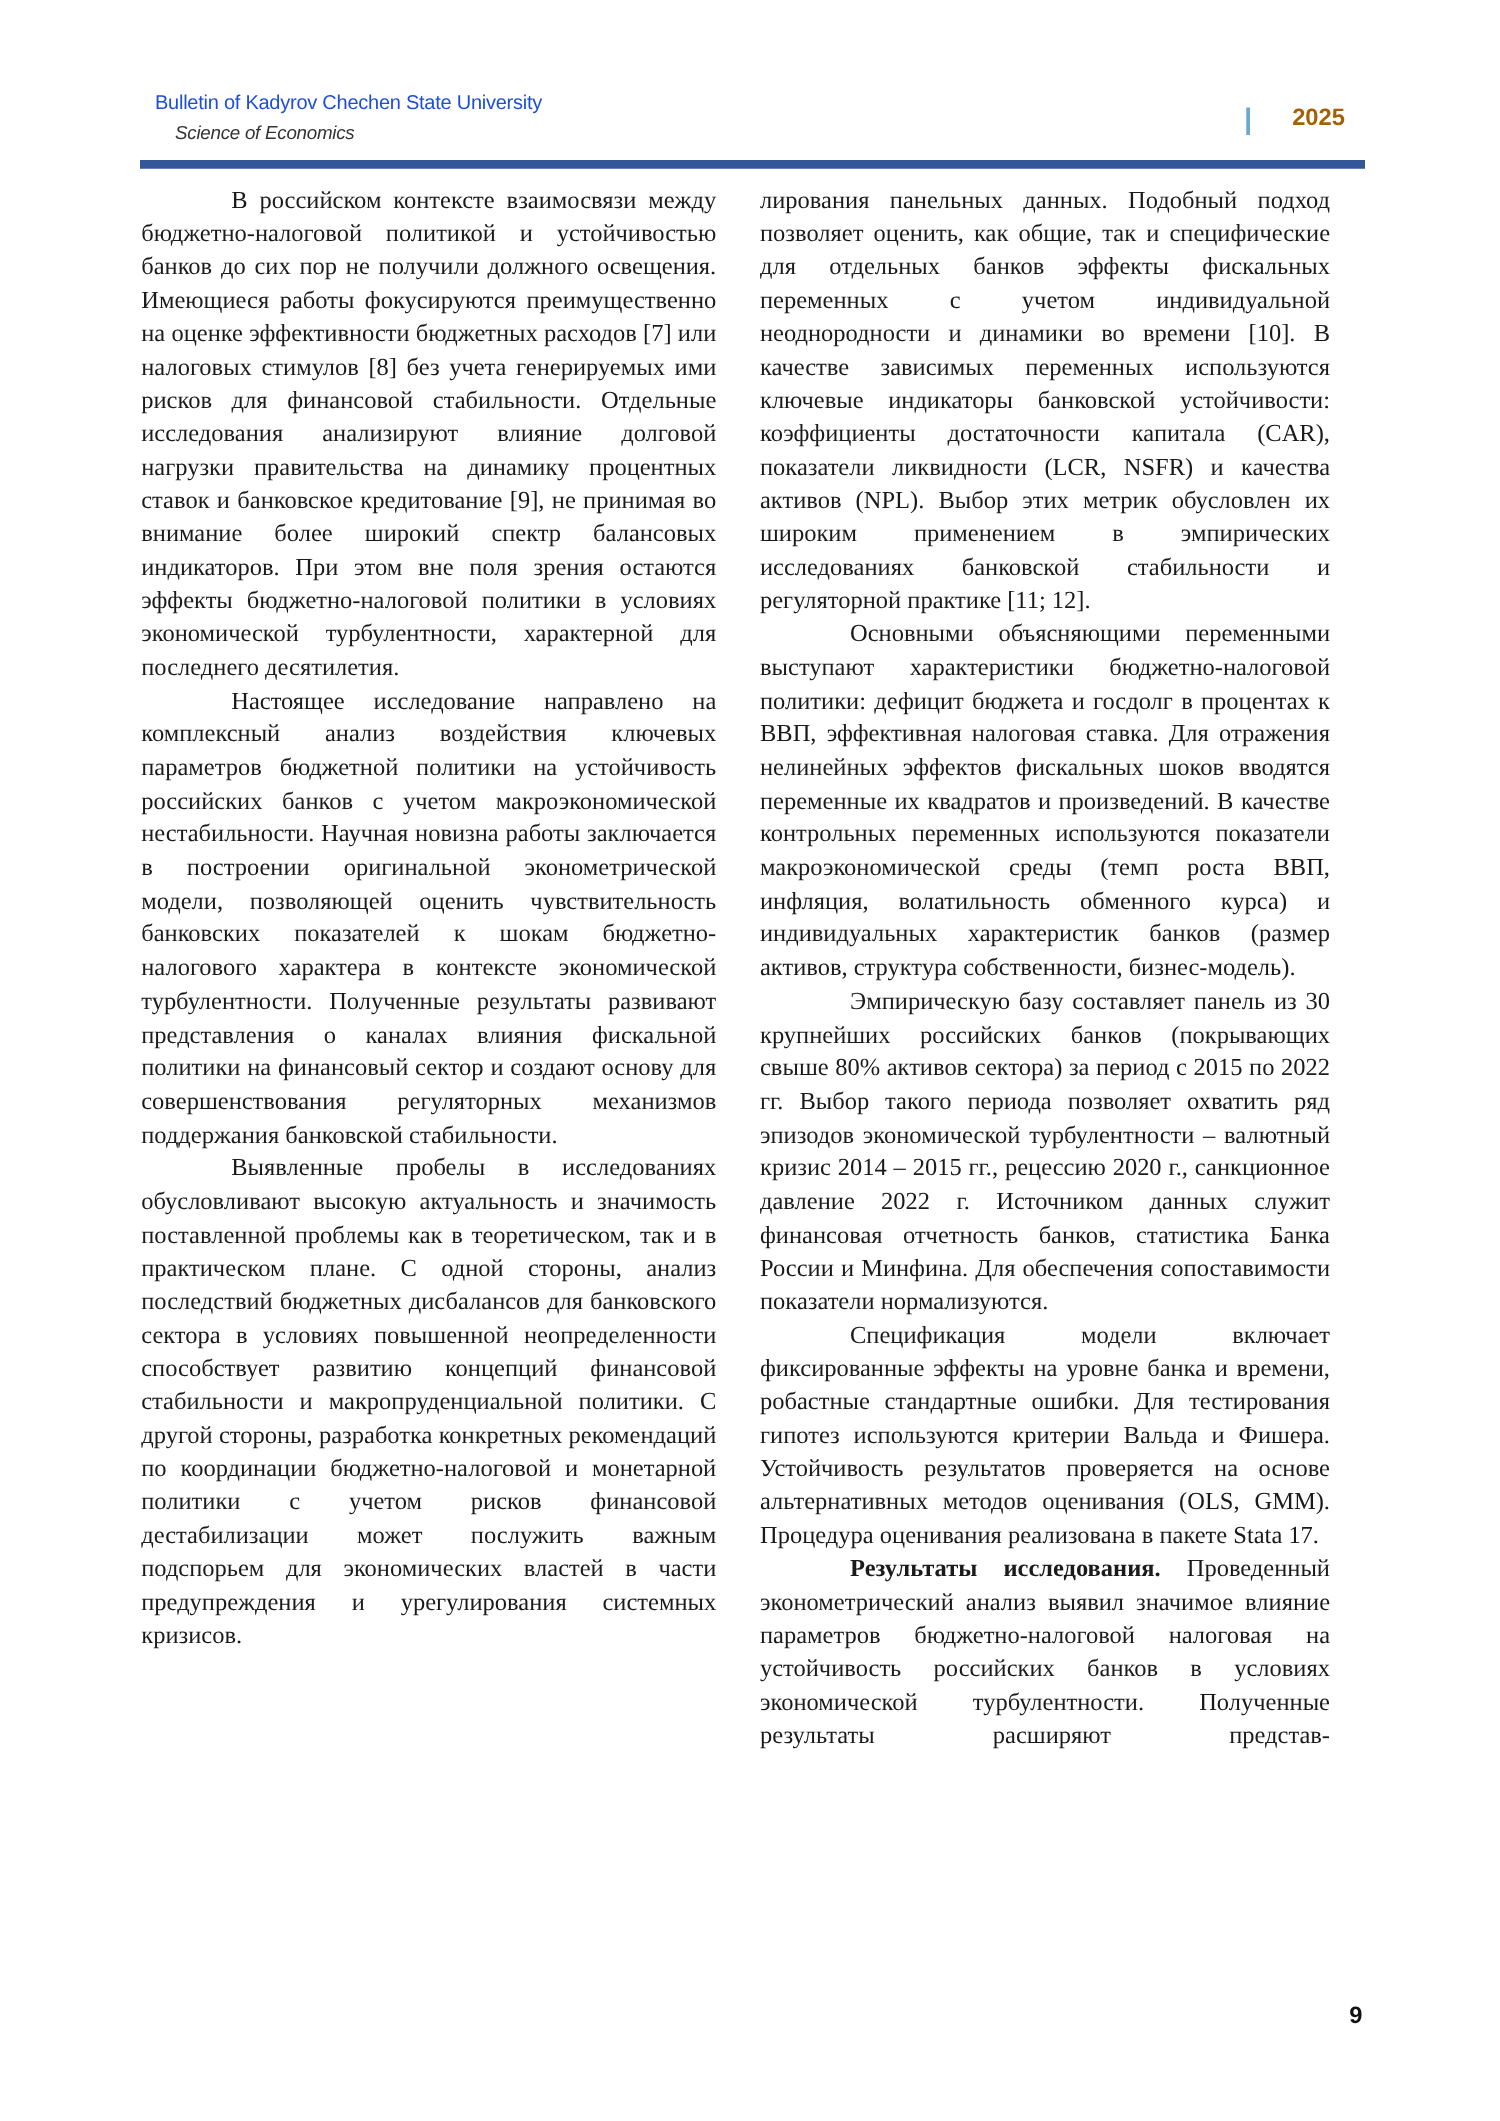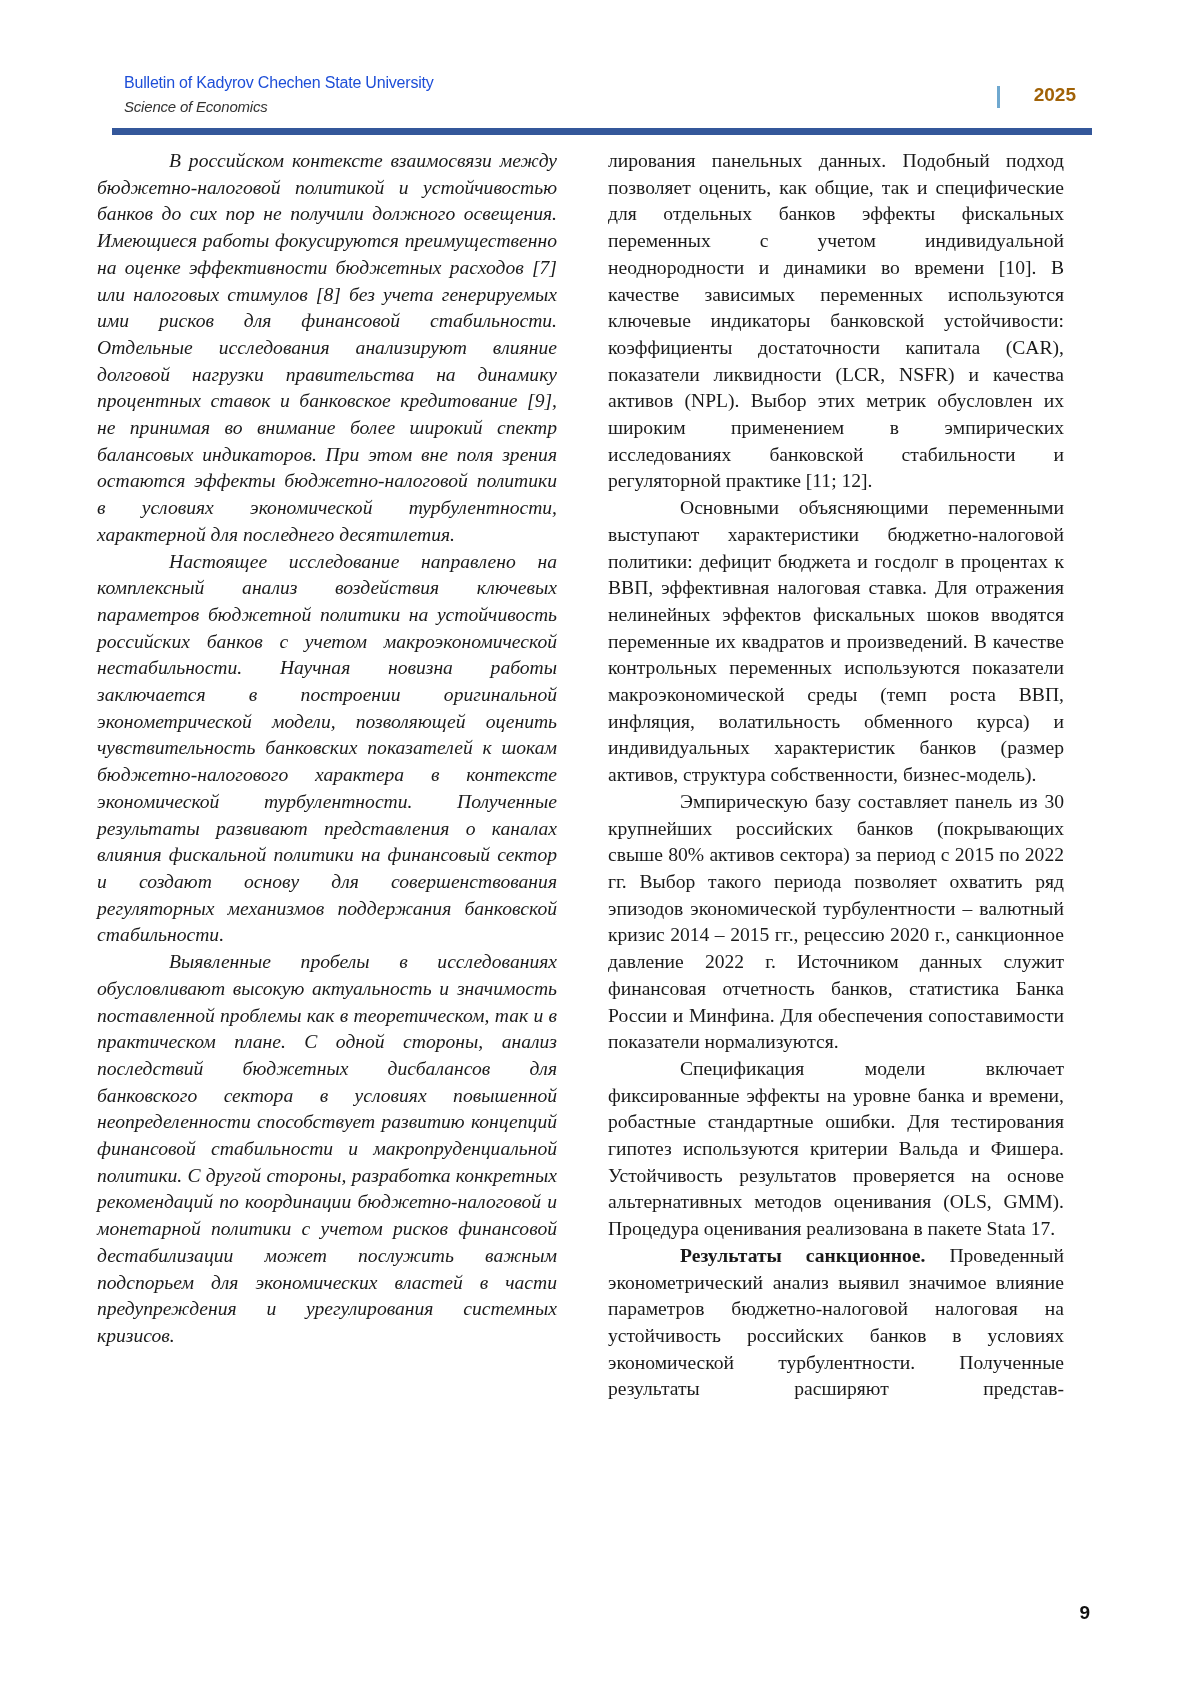--- a/index.html
+++ b/index.html
@@ -6,40 +6,40 @@
     body { width: 1200px; height: 1697px; position: relative; overflow: hidden; }
     .header {
       position: absolute; left: 124px; top: 72px; width: 952px; height: 60px;
     }
     .journal-name {
       position: absolute; left: 0; top: 2px;
       font-family: "Liberation Sans", sans-serif; font-size: 16px; color: #1d4ed8;
       letter-spacing: -0.2px;
     }
     .journal-section {
-      position: absolute; left: 0; top: 26px;
+      position: absolute; left: 16px; top: 26px;
       font-family: "Liberation Sans", sans-serif; font-size: 15px; font-style: italic; color: #333333;
       letter-spacing: -0.2px;
     }
     .year-bar {
       position: absolute; right: 76px; top: 14px; width: 3px; height: 22px; background: #6fa8cf;
     }
     .year {
       position: absolute; right: 0; top: 12px;
       font-family: "Liberation Sans", sans-serif; font-weight: bold; font-size: 19px; color: #a16207;
     }
     .rule {
       position: absolute; left: 112px; top: 128px; width: 980px; height: 7px; background: #34579a;
     }
     .col {
       position: absolute; top: 148px;
       font-family: "Liberation Serif", serif; font-size: 19.6px; line-height: 26.7px; color: #1a1a1a;
       text-align: justify; hyphens: manual;
     }
-    .col-left { left: 97px; width: 460px; font-style: italic; }
+    .col-left { left: 113px; width: 460px; }
     .col-right { left: 608px; width: 456px; }
     .col p { margin: 0; text-indent: 0; }
     .col p.indent { text-indent: 72px; }
     .col p.last-line-fix { text-align-last: justify; }
     .bold { font-weight: bold; }
     .page-number {
       position: absolute; right: 110px; top: 1602px;
       font-family: "Liberation Sans", sans-serif; font-weight: bold; font-size: 19px; color: #111111;
     }
   </style>
@@ -58,16 +58,16 @@
   <p class="indent"><span>В российском контексте взаимосвязи между бюджетно-налоговой политикой и устойчивостью банков до сих пор не получили должного освещения. Имеющиеся работы фокусируются преимущественно на оценке эффективности бюджетных расходов [7] или налоговых стимулов [8] без учета генерируемых ими рисков для финансовой стабильности. Отдельные исследования анализируют влияние долговой нагрузки правительства на динамику процентных ставок и банковское кредитование [9], не принимая во внимание более широкий спектр балансовых индикаторов. При этом вне поля зрения остаются эффекты бюджетно-налоговой политики в условиях экономической турбулентности, характерной для последнего десятилетия.</span></p>
   <p class="indent"><span>Настоящее исследование направлено на комплексный анализ воздействия ключевых параметров бюджетной политики на устойчивость российских банков с учетом макроэкономической нестабильности. Научная новизна работы заключается в построении оригинальной эконометрической модели, позволяющей оценить чувствительность банковских показателей к шокам бюджетно-налогового характера в контексте экономической турбулентности. Полученные результаты развивают представления о каналах влияния фискальной политики на финансовый сектор и создают основу для совершенствования регуляторных механизмов поддержания банковской стабильности.</span></p>
   <p class="indent"><span>Выявленные пробелы в исследованиях обусловливают высокую актуальность и значимость поставленной проблемы как в теоретическом, так и в практическом плане. С одной стороны, анализ последствий бюджетных дисбалансов для банковского сектора в условиях повышенной неопределенности способствует развитию концепций финансовой стабильности и макропруденциальной политики. С другой стороны, разработка конкретных рекомендаций по координации бюджетно-налоговой и монетарной политики с учетом рисков финансовой дестабилизации может послужить важным подспорьем для экономических властей в части предупреждения и урегулирования системных кризисов.</span></p>
 </div>
 
 <div class="col col-right">
   <p><span>лирования панельных данных. Подобный подход позволяет оценить, как общие, так и специфические для отдельных банков эффекты фискальных переменных с учетом индивидуальной неоднородности и динамики во времени [10]. В качестве зависимых переменных используются ключевые индикаторы банковской устойчивости: коэффициенты достаточности капитала (CAR), показатели ликвидности (LCR, NSFR) и качества активов (NPL). Выбор этих метрик обусловлен их широким применением в эмпирических исследованиях банковской стабильности и регуляторной практике [11; 12].</span></p>
   <p class="indent"><span>Основными объясняющими переменными выступают характеристики бюджетно-налоговой политики: дефицит бюджета и госдолг в процентах к ВВП, эффективная налоговая ставка. Для отражения нелинейных эффектов фискальных шоков вводятся переменные их квадратов и произведений. В качестве контрольных переменных используются показатели макроэкономической среды (темп роста ВВП, инфляция, волатильность обменного курса) и индивидуальных характеристик банков (размер активов, структура собственности, бизнес-модель).</span></p>
   <p class="indent"><span>Эмпирическую базу составляет панель из 30 крупнейших российских банков (покрывающих свыше 80% активов сектора) за период с 2015 по 2022 гг. Выбор такого периода позволяет охватить ряд эпизодов экономической турбулентности – валютный кризис 2014 – 2015 гг., рецессию 2020 г., санкционное давление 2022 г. Источником данных служит финансовая отчетность банков, статистика Банка России и Минфина. Для обеспечения сопоставимости показатели нормализуются.</span></p>
   <p class="indent"><span>Спецификация модели включает фиксированные эффекты на уровне банка и времени, робастные стандартные ошибки. Для тестирования гипотез используются критерии Вальда и Фишера. Устойчивость результатов проверяется на основе альтернативных методов оценивания (OLS, GMM). Процедура оценивания реализована в пакете Stata 17.</span></p>
-  <p class="indent last-line-fix"><span class="bold">Результаты санкционное.</span><span> Проведенный эконометрический анализ выявил значимое влияние параметров бюджетно-налоговой налоговая на устойчивость российских банков в условиях экономической турбулентности. Полученные результаты расширяют представ-</span></p>
+  <p class="indent last-line-fix"><span class="bold">Результаты исследования.</span><span> Проведенный эконометрический анализ выявил значимое влияние параметров бюджетно-налоговой налоговая на устойчивость российских банков в условиях экономической турбулентности. Полученные результаты расширяют представ-</span></p>
 </div>
 
 <div class="page-number">9</div>
 
 </body></html>

